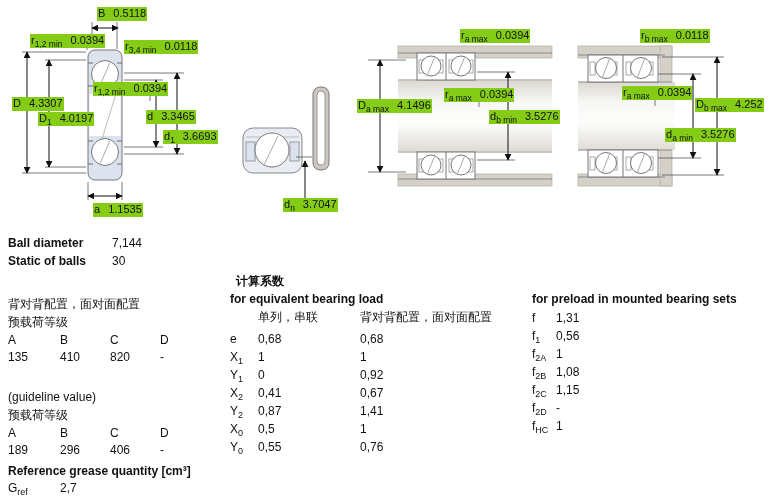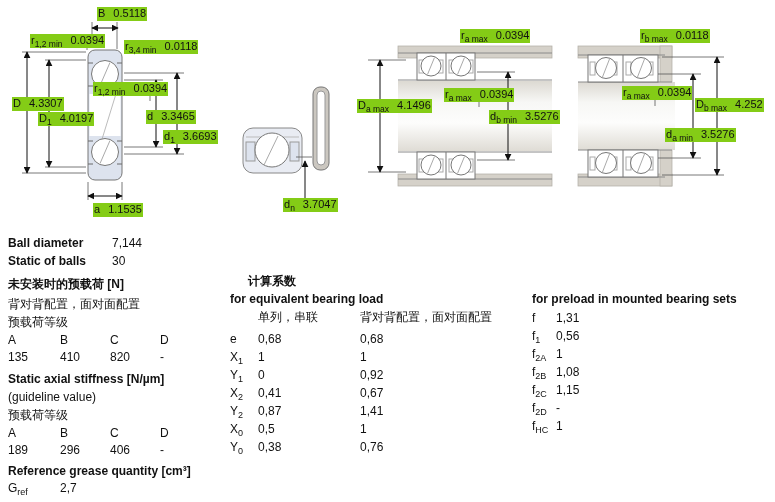--- a/index.html
+++ b/index.html
@@ -206,49 +206,47 @@
   <span class="dim" style="left:640px;top:29px"><span>r</span><sub>b max</sub><span class="v">0.0118</span></span>
   <span class="dim" style="left:622px;top:86px"><span>r</span><sub>a max</sub><span class="v">0.0394</span></span>
   <span class="dim" style="left:695px;top:98px"><span>D</span><sub>b max</sub><span class="v">4.252</span></span>
   <span class="dim" style="left:665px;top:128px"><span>d</span><sub>a min</sub><span class="v">3.5276</span></span>
 
   <span class="cell b" style="left:8px;top:236px">Ball diameter</span>
   <span class="cell" style="left:112px;top:236px">7,144</span>
   <span class="cell b" style="left:8px;top:254px">Static of balls</span>
   <span class="cell" style="left:112px;top:254px">30</span>
 
-  <span class="cell b" style="left:8px;top:277px">未安装时的预载荷 [N]</span>
   <span class="cell" style="left:8px;top:297px">背对背配置，面对面配置</span>
   <span class="cell" style="left:8px;top:315px">预载荷等级</span>
   <span class="cell" style="left:8px;top:333px">A</span>
   <span class="cell" style="left:60px;top:333px">B</span>
   <span class="cell" style="left:110px;top:333px">C</span>
   <span class="cell" style="left:160px;top:333px">D</span>
   <span class="cell" style="left:8px;top:350px">135</span>
   <span class="cell" style="left:60px;top:350px">410</span>
   <span class="cell" style="left:110px;top:350px">820</span>
   <span class="cell" style="left:160px;top:350px">-</span>
 
-  <span class="cell b" style="left:8px;top:372px">Static axial stiffness [N/µm]</span>
   <span class="cell" style="left:8px;top:390px">(guideline value)</span>
   <span class="cell" style="left:8px;top:408px">预载荷等级</span>
   <span class="cell" style="left:8px;top:426px">A</span>
   <span class="cell" style="left:60px;top:426px">B</span>
   <span class="cell" style="left:110px;top:426px">C</span>
   <span class="cell" style="left:160px;top:426px">D</span>
   <span class="cell" style="left:8px;top:443px">189</span>
   <span class="cell" style="left:60px;top:443px">296</span>
   <span class="cell" style="left:110px;top:443px">406</span>
   <span class="cell" style="left:160px;top:443px">-</span>
 
   <span class="cell b" style="left:8px;top:464px">Reference grease quantity [cm³]</span>
   <span class="cell" style="left:8px;top:481px"><span>G</span><sub>ref</sub></span>
   <span class="cell" style="left:60px;top:481px">2,7</span>
 
-  <span class="cell b" style="left:248px;top:274px">计算系数</span>
+  <span class="cell b" style="left:236px;top:274px">计算系数</span>
   <span class="cell b" style="left:230px;top:292px">for equivalent bearing load</span>
   <span class="cell" style="left:258px;top:310px">单列，串联</span>
   <span class="cell" style="left:360px;top:310px">背对背配置，面对面配置</span>
 
   <span class="cell" style="left:230px;top:332px"><span>e</span><sub></sub></span>
   <span class="cell" style="left:258px;top:332px">0,68</span>
   <span class="cell" style="left:360px;top:332px">0,68</span>
   <span class="cell" style="left:230px;top:350px"><span>X</span><sub>1</sub></span>
   <span class="cell" style="left:258px;top:350px">1</span>
   <span class="cell" style="left:360px;top:350px">1</span>
@@ -258,21 +256,21 @@
   <span class="cell" style="left:230px;top:386px"><span>X</span><sub>2</sub></span>
   <span class="cell" style="left:258px;top:386px">0,41</span>
   <span class="cell" style="left:360px;top:386px">0,67</span>
   <span class="cell" style="left:230px;top:404px"><span>Y</span><sub>2</sub></span>
   <span class="cell" style="left:258px;top:404px">0,87</span>
   <span class="cell" style="left:360px;top:404px">1,41</span>
   <span class="cell" style="left:230px;top:422px"><span>X</span><sub>0</sub></span>
   <span class="cell" style="left:258px;top:422px">0,5</span>
   <span class="cell" style="left:360px;top:422px">1</span>
   <span class="cell" style="left:230px;top:440px"><span>Y</span><sub>0</sub></span>
-  <span class="cell" style="left:258px;top:440px">0,38</span>
+  <span class="cell" style="left:258px;top:440px">0,55</span>
   <span class="cell" style="left:360px;top:440px">0,76</span>
 
   <span class="cell b" style="left:532px;top:292px">for preload in mounted bearing sets</span>
   <span class="cell" style="left:532px;top:311px"><span>f</span><sub></sub></span>
   <span class="cell" style="left:556px;top:311px">1,31</span>
   <span class="cell" style="left:532px;top:329px"><span>f</span><sub>1</sub></span>
   <span class="cell" style="left:556px;top:329px">0,56</span>
   <span class="cell" style="left:532px;top:347px"><span>f</span><sub>2A</sub></span>
   <span class="cell" style="left:556px;top:347px">1</span>
   <span class="cell" style="left:532px;top:365px"><span>f</span><sub>2B</sub></span>

